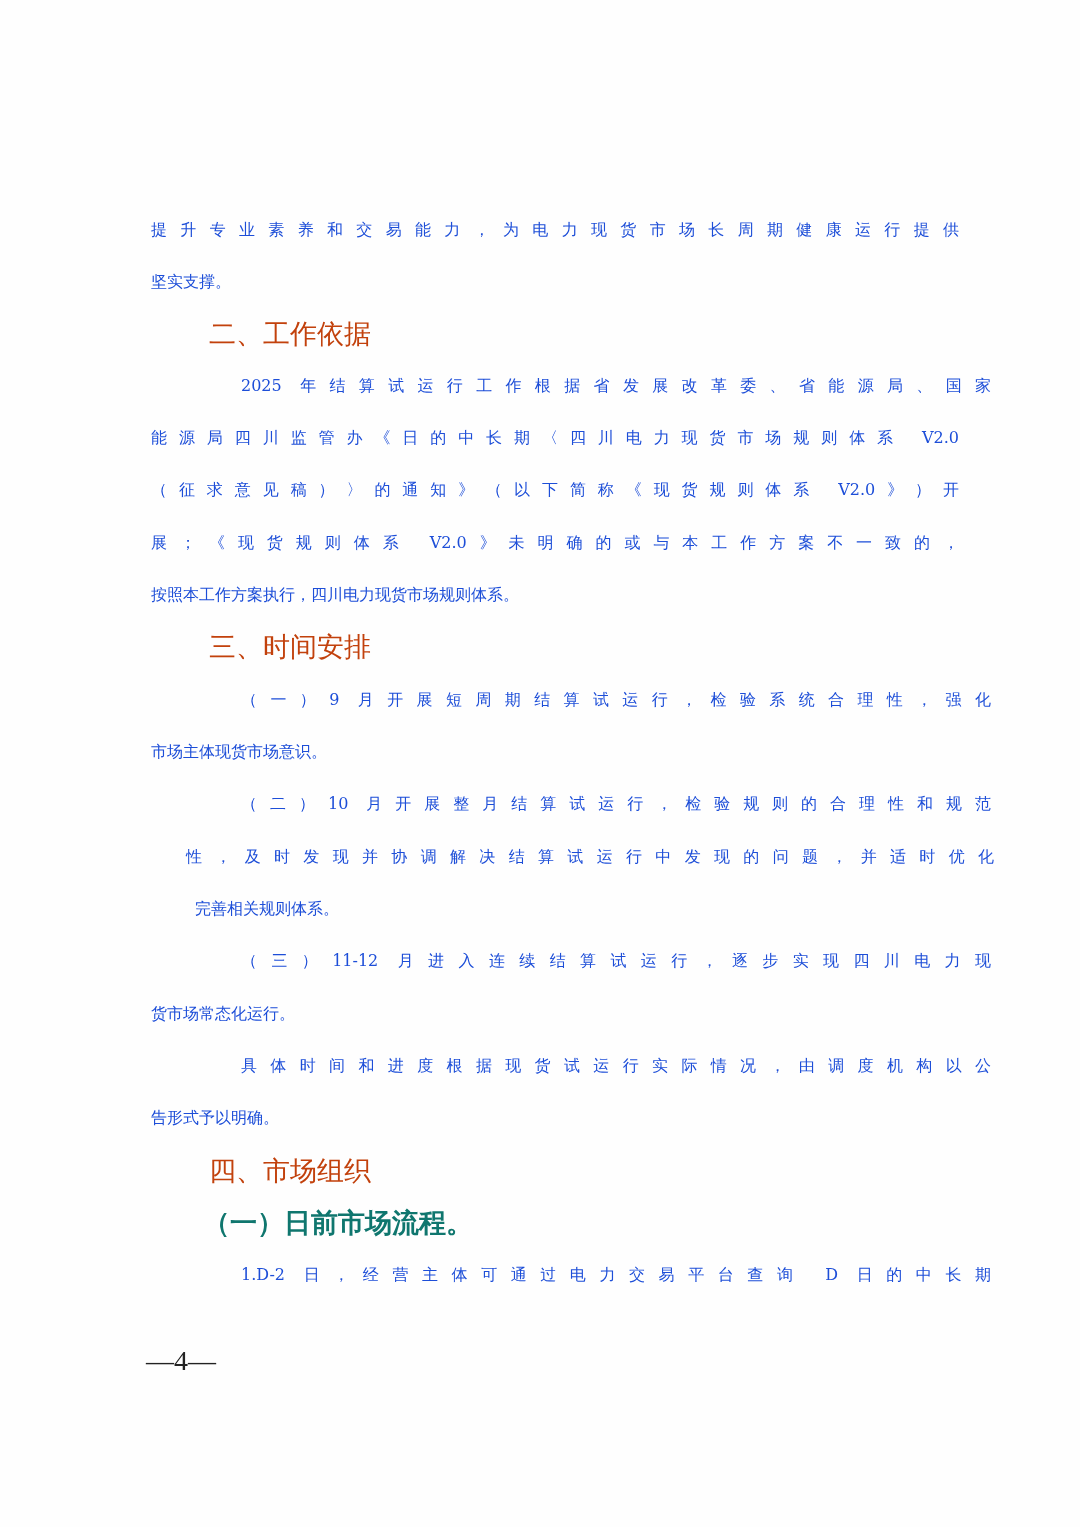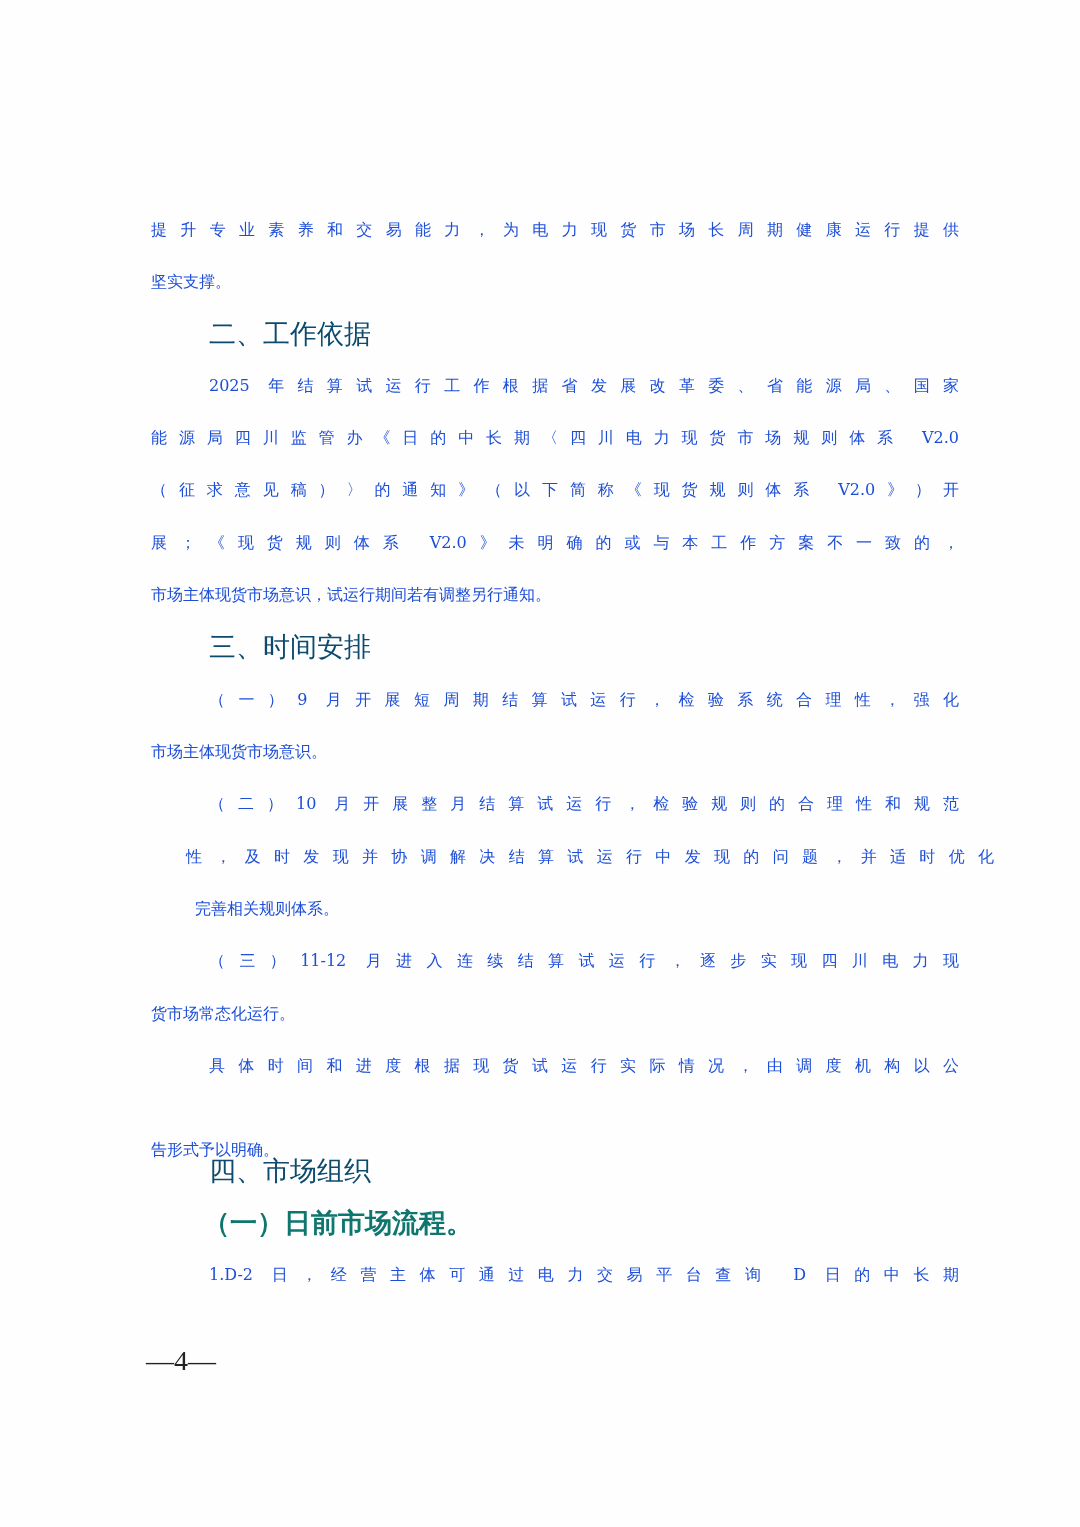--- a/index.html
+++ b/index.html
@@ -36,25 +36,25 @@
     font-size: 16px;
     white-space: nowrap;
     color: #1d4ed8;
   }
   .justify {
     width: 808px;
     text-align: justify;
     text-align-last: justify;
   }
   .indent { left: 58px; }
-  .indent.justify { width: 750px; }
+  .indent.justify { width: 750px; margin-left: 32px; }
   .heading {
     font-family: "DejaVu Sans", "Liberation Sans", sans-serif;
     font-size: 27px;
-    color: #0c4a6e;
+    color: #c2410c;
   }
   .bold-heading {
     font-family: "DejaVu Sans", "Liberation Sans", sans-serif;
     font-weight: bold;
     font-size: 27px;
     color: #0f766e;
   }
   .page-number {
     position: absolute;
     left: 146px;
@@ -70,29 +70,29 @@
 
 <div class="page">
   <div class="content">
     <div class="line justify" style="top:0px;">提升专业素养和交易能力，为电力现货市场长周期健康运行提供</div>
     <div class="line" style="top:52px;">坚实支撑。</div>
     <div class="line indent heading" style="top:104px;">二、工作依据</div>
     <div class="line indent justify" style="top:156px;">2025 年结算试运行工作根据省发展改革委、省能源局、国家</div>
     <div class="line justify" style="top:208px;">能源局四川监管办《日的中长期〈四川电力现货市场规则体系 V2.0</div>
     <div class="line justify" style="top:260px;">（征求意见稿）〉的通知》（以下简称《现货规则体系 V2.0》）开</div>
     <div class="line justify" style="top:313px;">展；《现货规则体系 V2.0》未明确的或与本工作方案不一致的，</div>
-    <div class="line" style="top:365px;">市场主体现货市场意识，试运行期间若有调整另行通知。</div>
+    <div class="line" style="top:365px;">按照本工作方案执行，四川电力现货市场规则体系。</div>
     <div class="line indent heading" style="top:417px;">三、时间安排</div>
     <div class="line indent justify" style="top:470px;">（一）9 月开展短周期结算试运行，检验系统合理性，强化</div>
     <div class="line" style="top:522px;">市场主体现货市场意识。</div>
     <div class="line indent justify" style="top:574px;">（二）10 月开展整月结算试运行，检验规则的合理性和规范</div>
     <div class="line justify" style="top:627px;margin-left:35px;">性，及时发现并协调解决结算试运行中发现的问题，并适时优化</div>
     <div class="line" style="top:679px;margin-left:44px;">完善相关规则体系。</div>
     <div class="line indent justify" style="top:731px;">（三）11-12 月进入连续结算试运行，逐步实现四川电力现</div>
     <div class="line" style="top:784px;">货市场常态化运行。</div>
     <div class="line indent justify" style="top:836px;">具体时间和进度根据现货试运行实际情况，由调度机构以公</div>
-    <div class="line" style="top:920px;">告形式予以明确。</div>
+    <div class="line" style="top:888px;">告形式予以明确。</div>
     <div class="line indent heading" style="top:941px;">四、市场组织</div>
     <div class="line indent bold-heading" style="top:993px; left:52px;">（一）日前市场流程。</div>
     <div class="line indent justify" style="top:1045px;">1.D-2 日，经营主体可通过电力交易平台查询 D 日的中长期</div>
   </div>
   <div class="page-number">—4—</div>
 </div>
 
 </body></html>

